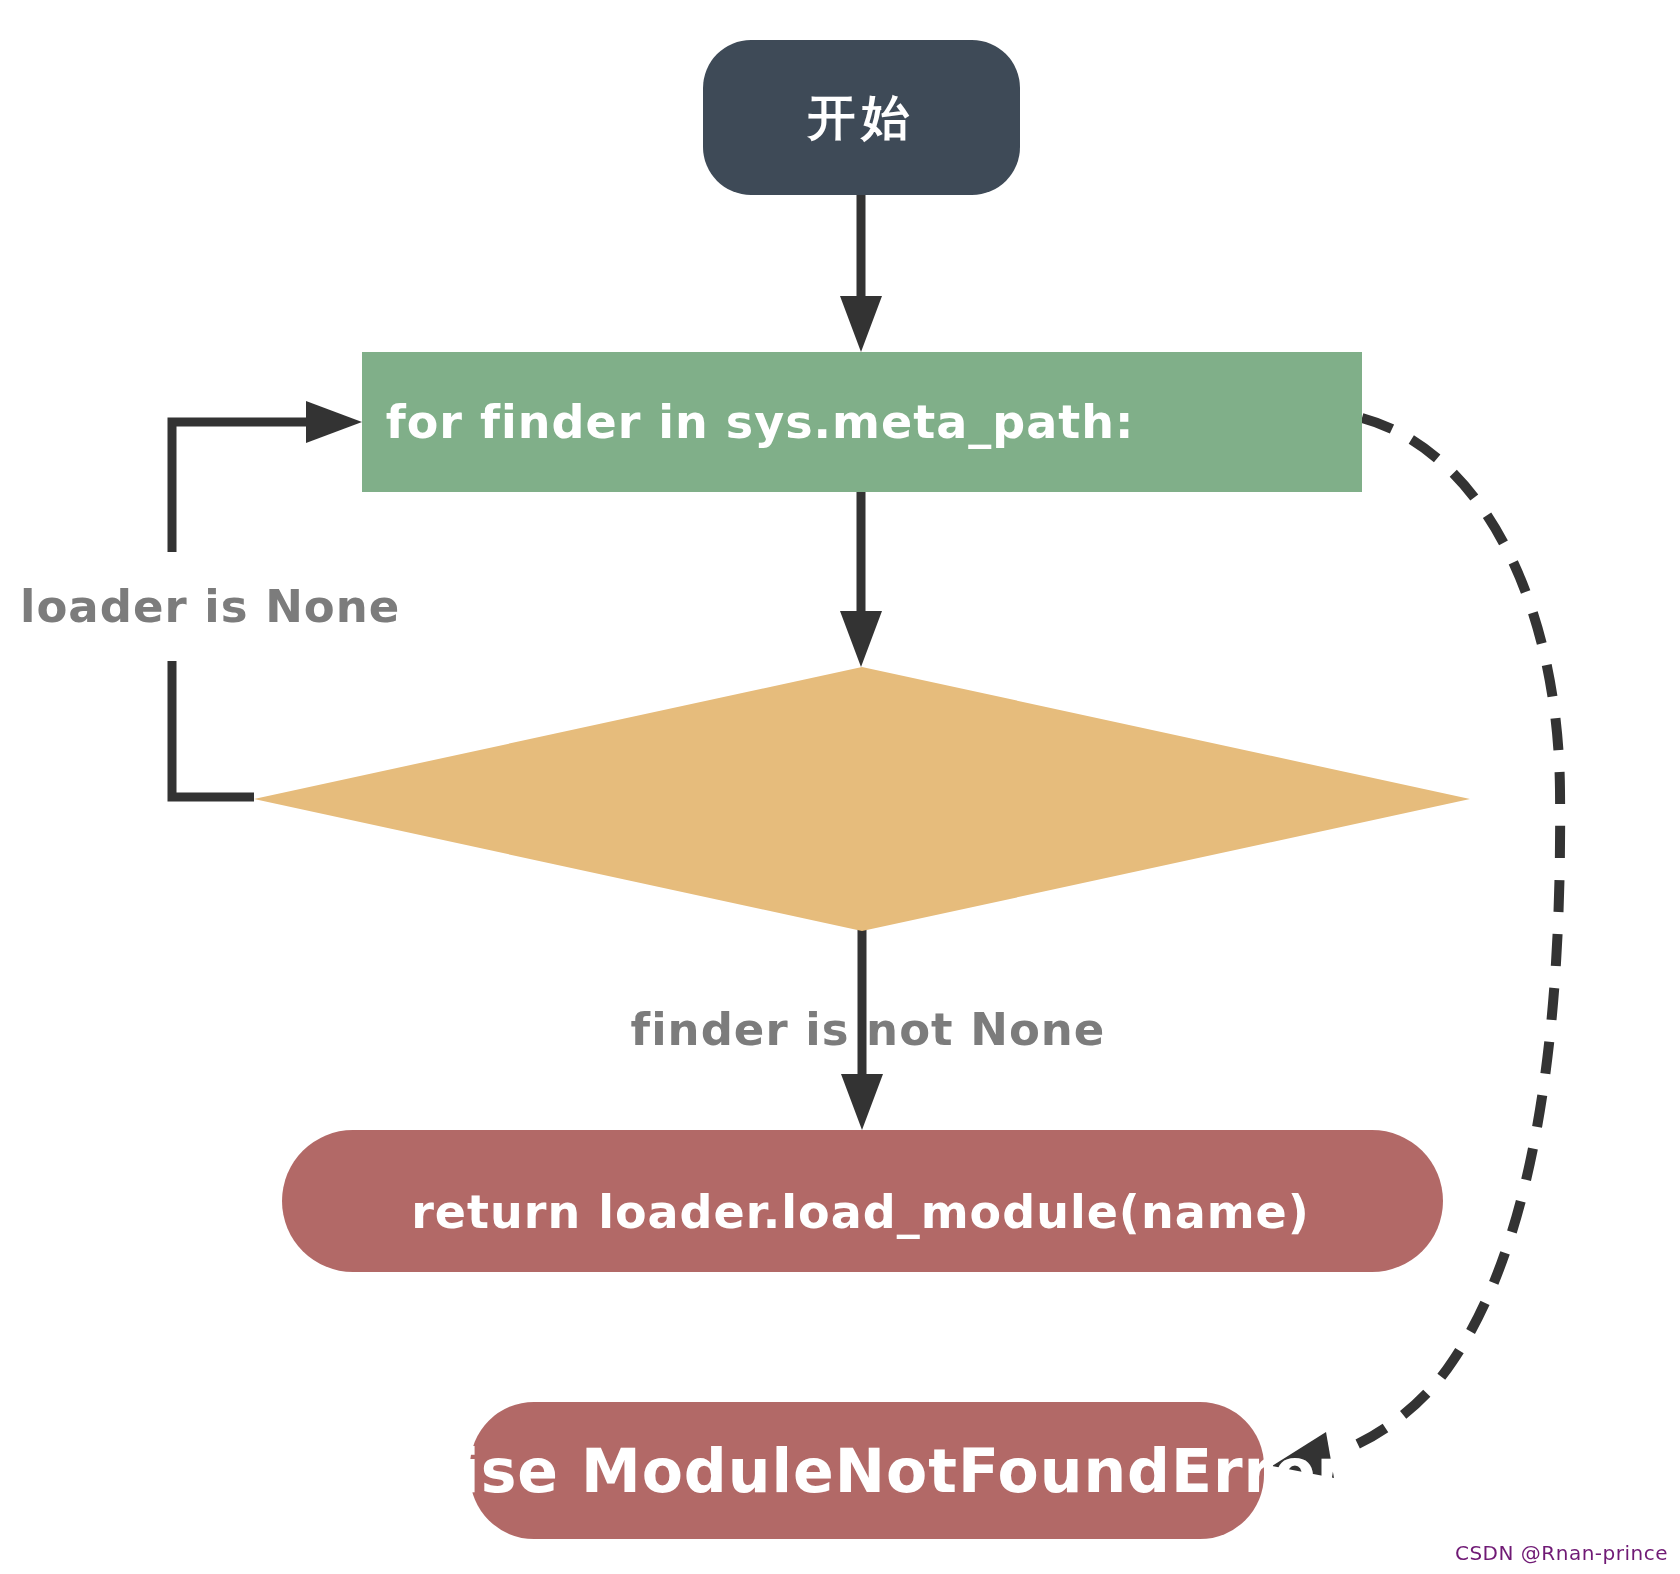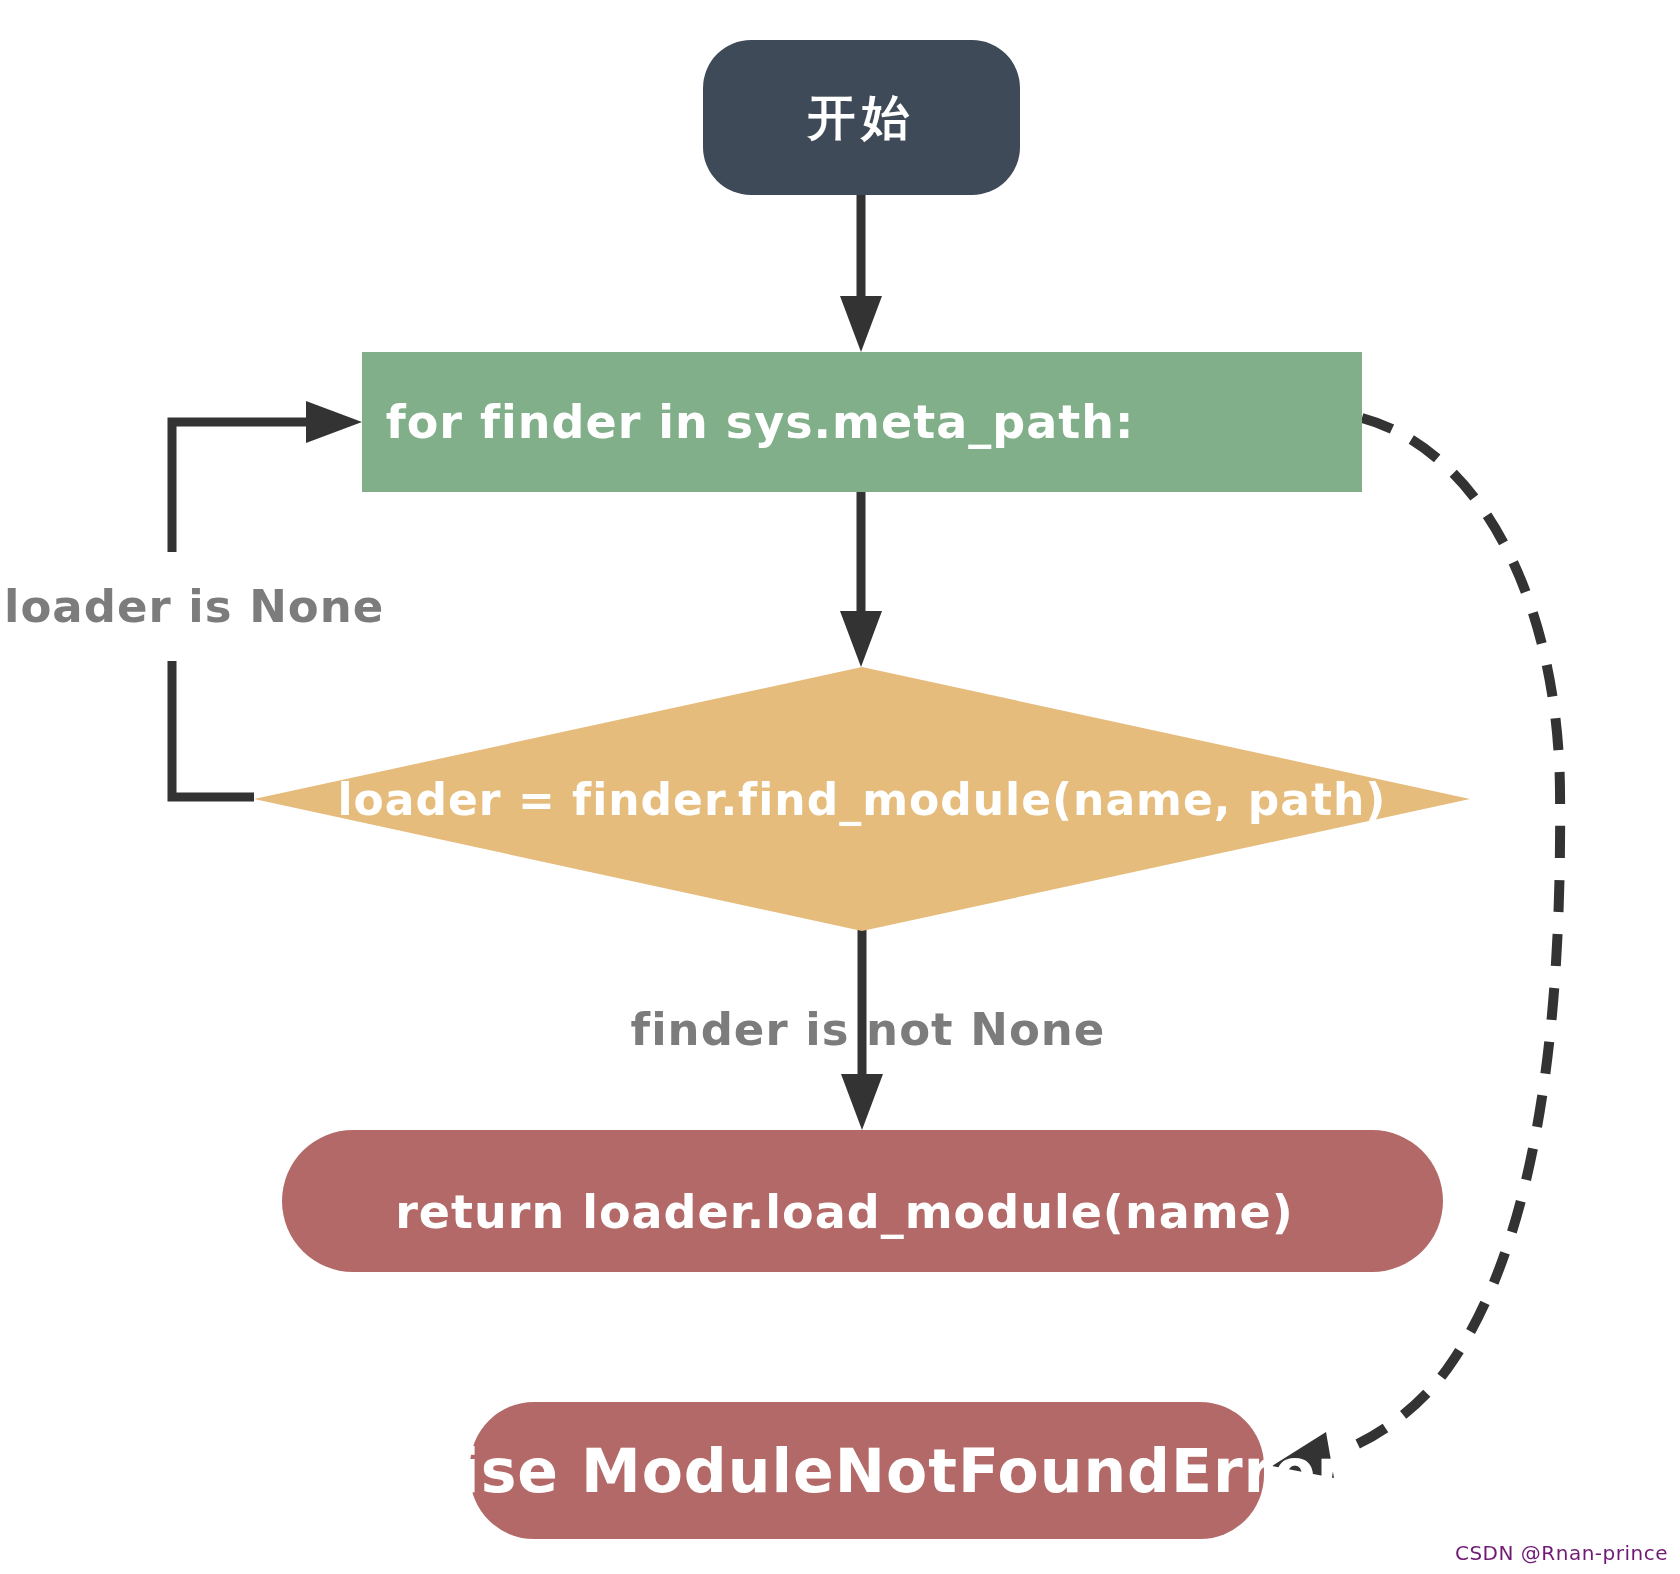--- a/index.html
+++ b/index.html
@@ -13,28 +13,28 @@
   .canvas svg{position:absolute;left:0;top:0;}
   .node-label{
     position:absolute;
     display:flex;align-items:center;justify-content:center;
     color:#ffffff;font-weight:bold;letter-spacing:1px;
     text-align:center;white-space:nowrap;
   }
   .lbl-start  {left:703px;top:40px;  width:317px; height:155px;font-size:48px;letter-spacing:6px;}
   .lbl-loop   {left:362px;top:352px; width:796px;height:140px;font-size:46px;}
   .lbl-diamond{left:254px;top:667px; width:1216px;height:264px;font-size:44px;}
-  .lbl-return {left:264px;top:1130px;width:1161px;height:164px;font-size:46px;}
+  .lbl-return {left:280px;top:1130px;width:1161px;height:164px;font-size:46px;}
   .lbl-raise  {left:470px;top:1402px;width:794px; height:137px;font-size:60px;}
   .edge-label{
     position:absolute;
     color:#7c7c7c;font-weight:bold;font-size:45px;letter-spacing:1px;
     white-space:nowrap;
   }
-  .edge-none{left:0px;top:552px;background:#ffffff;padding:28px 14px 28px 4px;}
+  .edge-none{left:0px;top:552px;background:#ffffff;padding:28px 14px 28px 20px;}
   .edge-notnone{left:868px;top:1003px;transform:translateX(-50%);}
   .edge-loopend{left:1453px;top:928px;font-size:46px;}
   .watermark{
     position:absolute;right:12px;top:1541px;
     color:#701a75;font-size:20px;font-weight:normal;letter-spacing:0.5px;
   }
 </style>
 </head>
 <body>
 
@@ -70,21 +70,20 @@
 
     <rect x="282" y="1130" width="1161" height="142" rx="71" ry="71" fill="#b26967"></rect>
 
     <rect x="470" y="1402" width="794" height="137" rx="64" ry="64" fill="#b26967"></rect>
   </svg>
 
   <div class="node-label lbl-start">开始</div>
 
   <div class="node-label lbl-loop">for finder in sys.meta_path:</div>
 
-  <div class="node-label lbl-diamond">loader = finder.find_module(name, path)</div>
 
   <div class="node-label lbl-return">return loader.load_module(name)</div>
 
   <div class="node-label lbl-raise">raise ModuleNotFoundError</div>
 
   <div class="edge-label edge-none">loader is None</div>
 
   <div class="edge-label edge-notnone">finder is not None</div>
 
 

